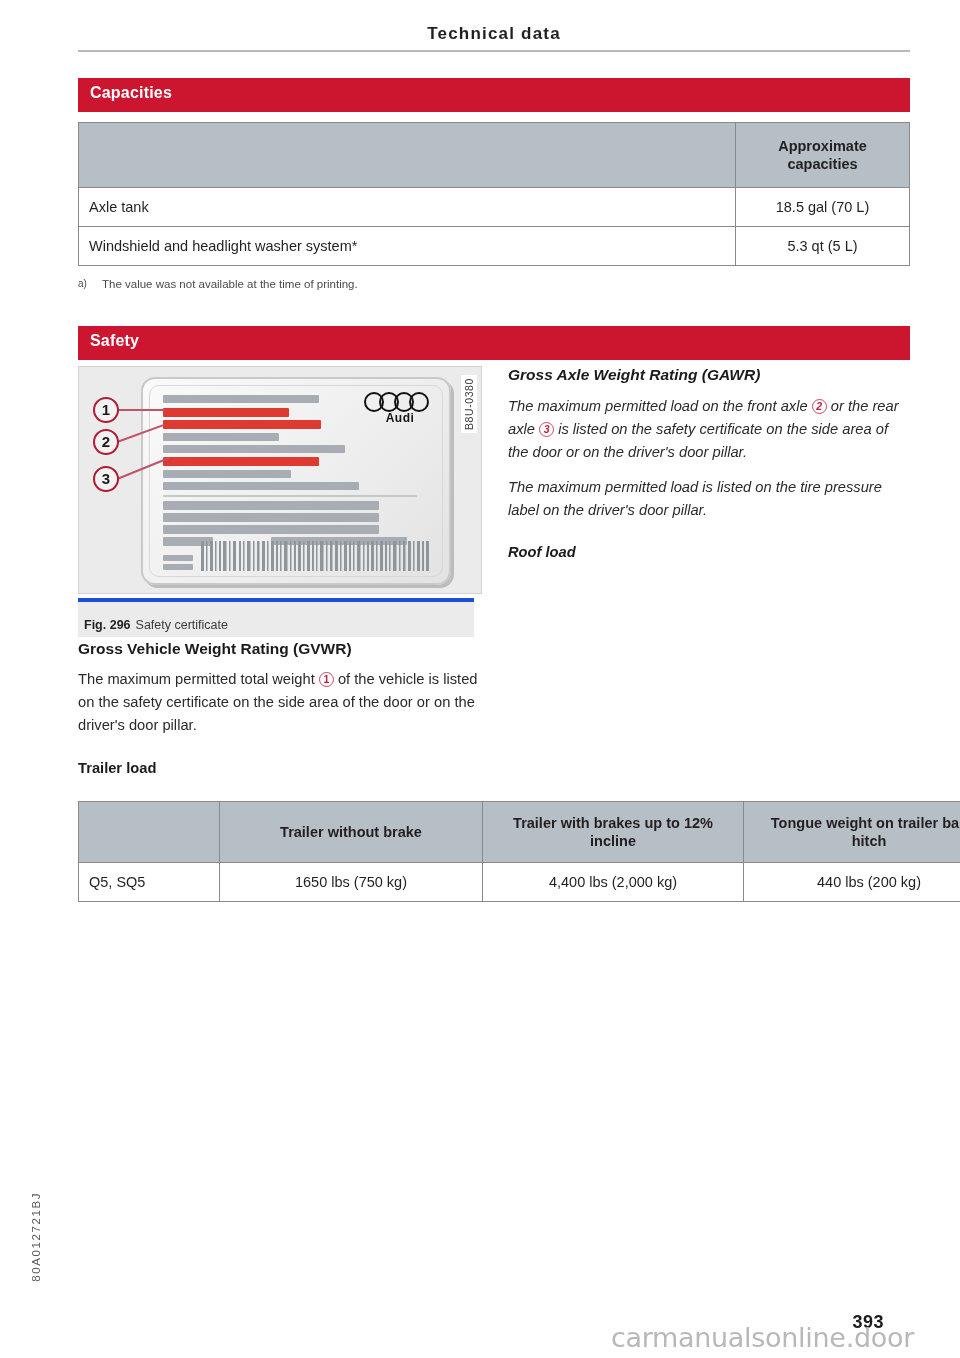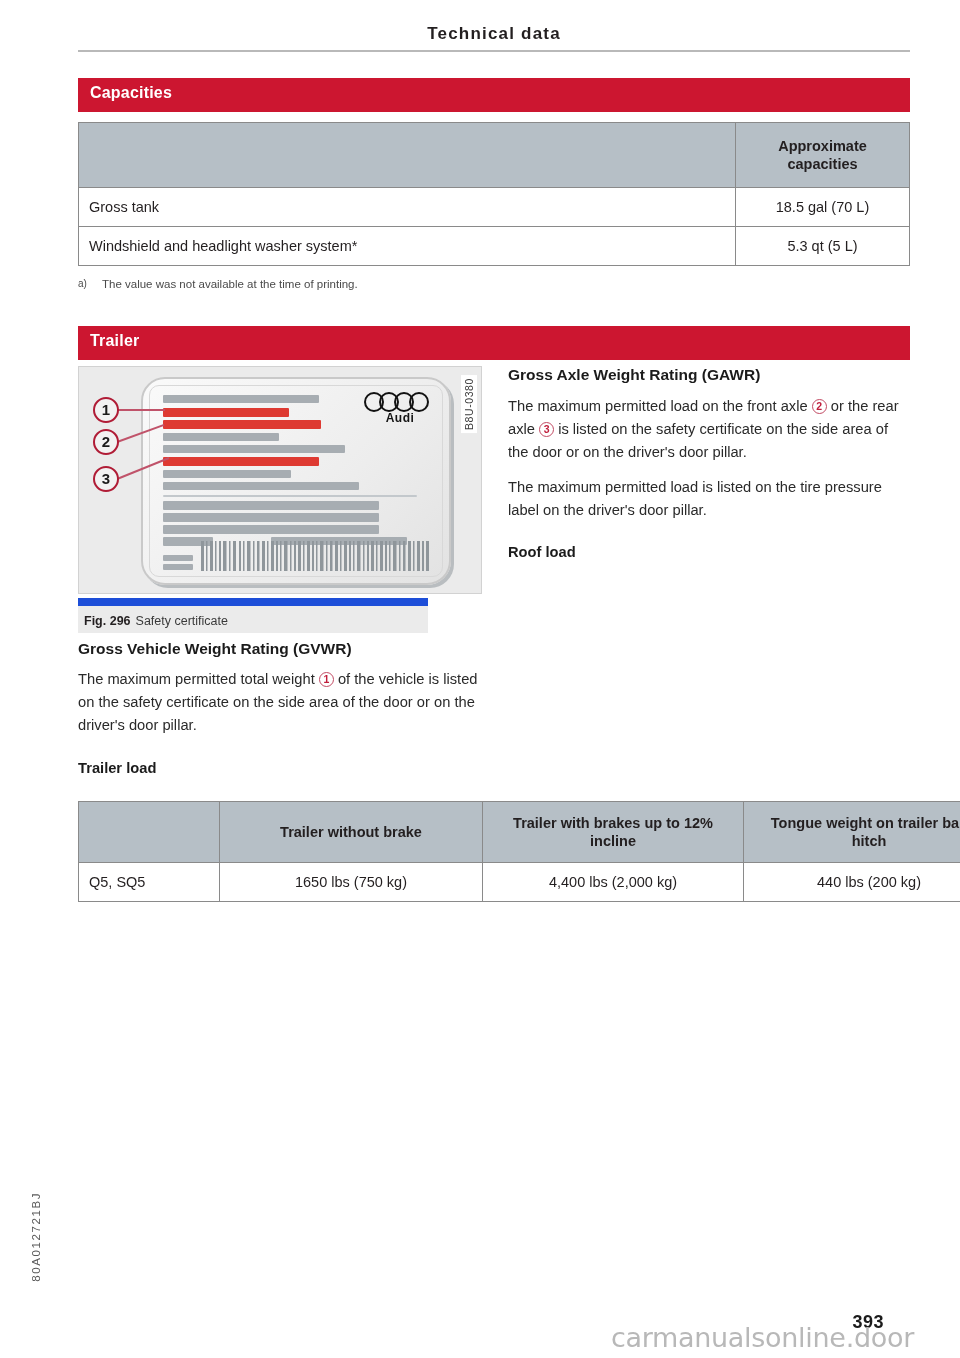--- a/index.html
+++ b/index.html
@@ -137,21 +137,21 @@
   }
   
   #cert-card {
     position: absolute;
     left: 62px;
     top: 10px;
     width: 310px;
     height: 208px;
     background: linear-gradient(135deg, #fafafa 0%, #ededed 60%, #e2e2e2 100%);
     border: 2px solid #c9c9c9;
-    border-radius: 24px;
+    border-radius: 14px;
     box-shadow: 3px 3px 0 #b9bdc0;
     box-sizing: border-box;
   }
   #cert-inner {
     position: absolute;
     left: 6px;
     top: 6px;
     right: 6px;
     bottom: 6px;
     border: 1px solid #d8d8d8;
@@ -231,25 +231,25 @@
     color: #3c3c3c;
     background: #ffffff;
     padding: 3px 2px;
     writing-mode: vertical-rl;
     transform: rotate(180deg);
   }
 
   #figure-caption {
     margin-top: 4px;
     background: #ebebeb;
-    border-top: 8px solid #1d4ed8;
-    padding: 8px 6px 5px 6px;
+    border-top: 4px solid #1d4ed8;
+    padding: 16px 6px 5px 6px;
     font-size: 12.5px;
     box-sizing: border-box;
-    width: 350px;
+    width: 396px;
   }
   #figure-caption .cap-num { font-weight: bold; }
   #figure-caption .cap-text { color: #3a3a3a; margin-left: 5px; }
 
   
   .col-heading {
     font-size: 15.5px;
     font-weight: bold;
     color: #1b1b1b;
   }
@@ -287,20 +287,21 @@
     width: 404px;
   }
   #left-col .col-para { margin-top: 10px; }
   #left-col .sub-heading { margin-top: 22px; }
 
   #right-col {
     position: absolute;
     left: 508px;
     top: 366px;
     width: 402px;
+    font-style: italic;
   }
   #right-col .col-para { margin-top: 11px; }
   #right-col .sub-heading { margin-top: 22px; }
 
   
   #doc-code {
     position: absolute;
     left: 30px;
     top: 1192px;
     font-size: 11.5px;
@@ -340,35 +341,35 @@
 
 <table class="data-table" id="capacities-table">
   <thead>
     <tr>
       <th class="corner col-label"></th>
       <th class="corner">Approximate capacities</th>
     </tr>
   </thead>
   <tbody>
     <tr>
-      <td class="cell-left">Gross tank</td>
+      <td class="cell-left">Axle tank</td>
       <td class="cell-center">18.5 gal (70 L)</td>
     </tr>
     <tr>
       <td class="cell-left">Windshield and headlight washer system*</td>
       <td class="cell-center">5.3 qt (5 L)</td>
     </tr>
   </tbody>
 </table>
 
 <div id="capacities-footnote">
   <span class="fn-id"><sup>a)</sup></span><span>The value was not available at the time of printing.</span>
 </div>
 
-<div class="section-bar" id="section-weights">Trailer</div>
+<div class="section-bar" id="section-weights">Safety</div>
 
 <div id="figure-block">
   <div id="figure-frame">
 
     <div id="cert-card">
       <div id="cert-inner"></div>
 
       <div id="audi-logo">
         <svg class="rings" width="74" height="22" viewBox="0 0 148 44">
           <g fill="none" stroke="#111111" stroke-width="4">

